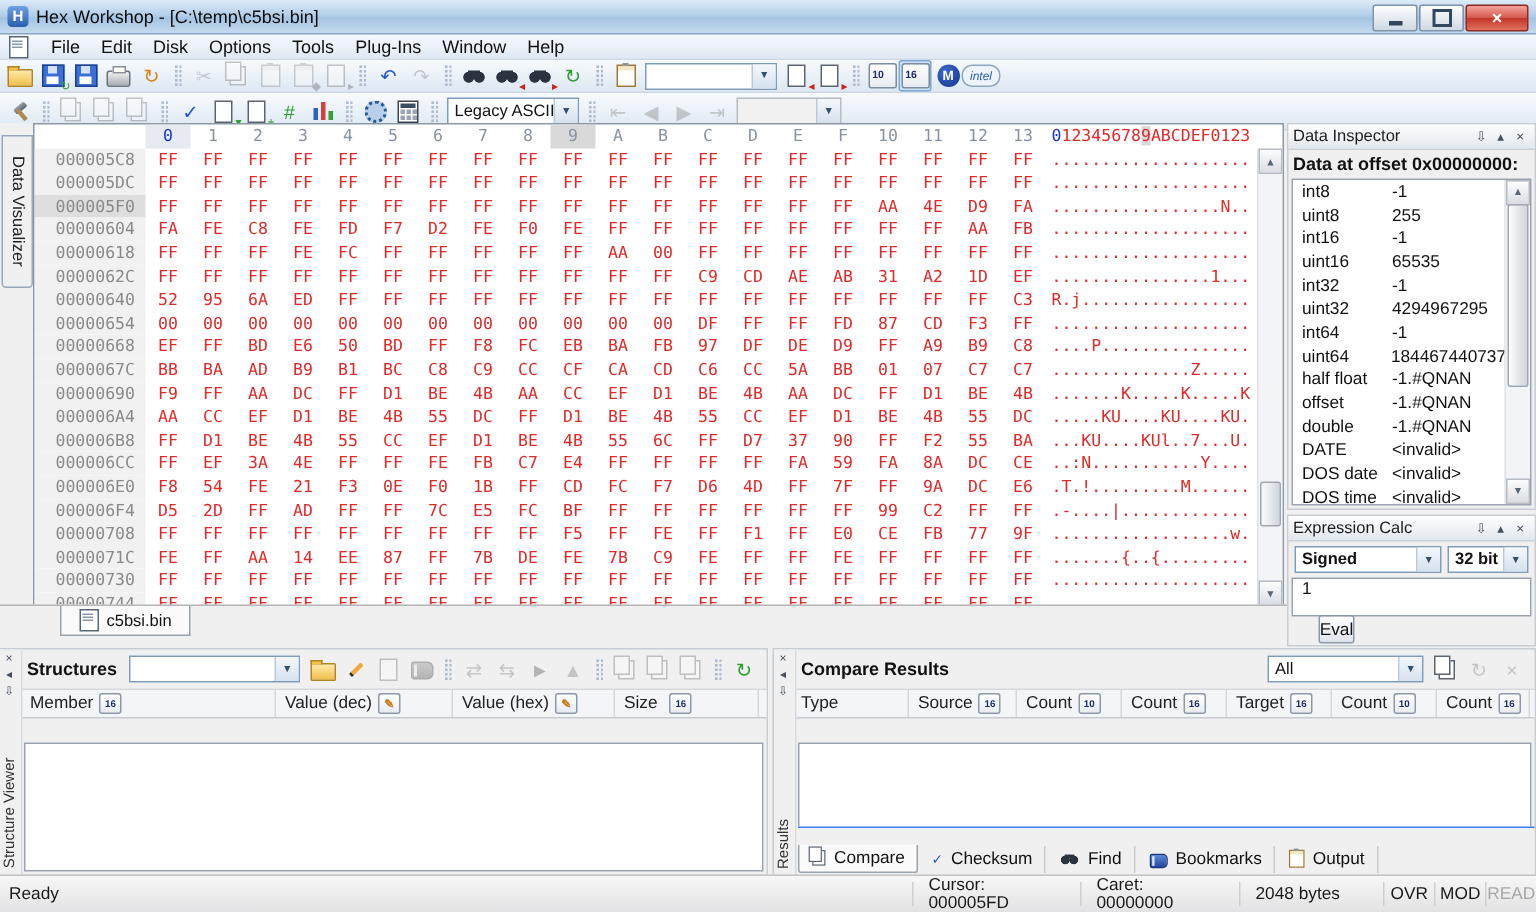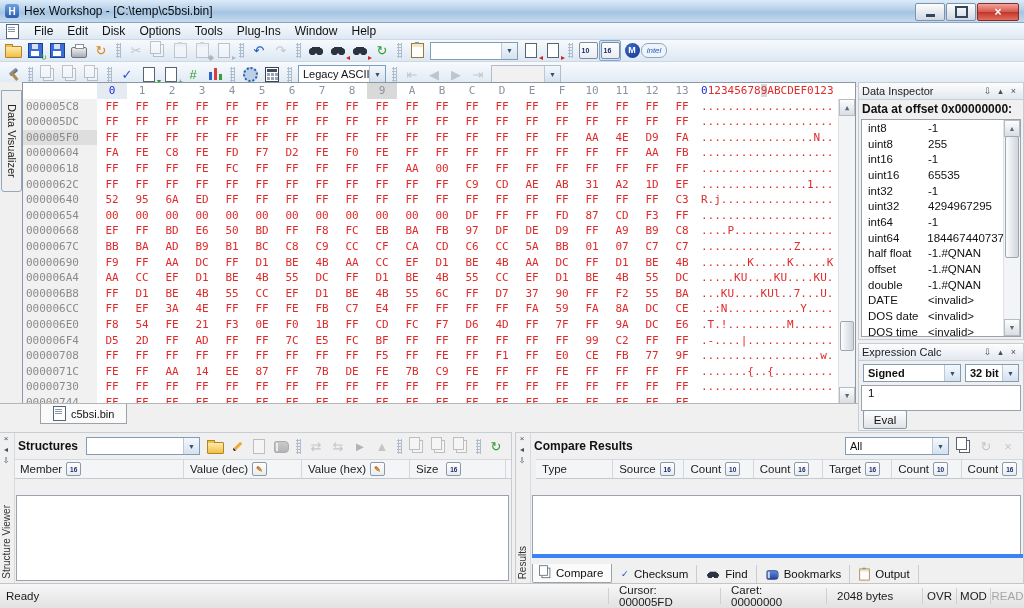--- a/index.html
+++ b/index.html
@@ -71,21 +71,21 @@
   .combo.bold .cval{font-weight:bold}
   
   #left-strip{position:absolute;left:0;top:82px;width:22px;height:342px;background:#f0f0f0}
   .side-tab{position:absolute;left:1px;top:8px;width:19px;height:100px;border:1px solid #98a8bb;border-radius:0 0 3px 3px;background:#f0f0f0;display:flex;align-items:center;justify-content:center}
   .vtext{writing-mode:vertical-rl;font-size:11px;color:#222;white-space:nowrap}
   .vtext.flip{transform:rotate(180deg)}
   #hex-wrap{position:absolute;left:22px;top:82px;width:832px;height:321px;background:#fff;
             border:1px solid #8d98a5;overflow:hidden;font-family:"DejaVu Sans Mono","Liberation Mono",monospace;
             font-size:11px;color:#e02a2a}
   .hex-row{display:flex;height:15.6px;line-height:15.6px;white-space:pre}
-  .hex-off{width:74px;background:#f1f1f1;color:#8a8a8a;padding-left:3px;box-sizing:border-box}
+  .hex-off{width:74px;background:#f1f1f1;color:#8a8a8a;padding-left:14px;box-sizing:border-box}
   .hex-off.hl{background:#dedede}
   .hex-byte{width:30px;text-align:center}
   .hex-ascii{margin-left:4px;color:#e02a2a}
   #hex-head{color:#8a93a2}
   #hex-head .hex-byte{color:#8a93a2}
   #hex-head .hex-byte.caret{color:#1b32d6;background:#e5eaf3}
   #hex-head .hex-byte.hover{background:#d9d9d9}
   #hex-head .hex-ascii span.caret{color:#1b32d6}
   #hex-head .hex-ascii span.hover{background:#d9d9d9}
   .vsb{position:absolute;right:0;top:16px;bottom:0;width:16px;background:#f3f4f6;border-left:1px solid #dfe2e6}
@@ -106,34 +106,34 @@
   .ilist{position:absolute;left:2px;right:2px;top:36px;bottom:2px;background:#fff;border:1px solid #9aa2ae;overflow:hidden}
   .irow{display:flex;height:15.7px;align-items:center;padding-left:6px;font-size:11.5px}
   .irow .it{width:60px;color:#111}
   .irow .iv{flex:1}
   .ilist .vsb{top:0}
   
   #expr-combos{display:flex;padding:3px 2px 0}
   #expr-text{position:absolute;left:2px;right:2px;top:41px;height:26px;background:#fff;border:1px solid #9aa2ae;font-size:11.5px;padding:1px 0 0 6px;box-sizing:border-box}
   .btn{height:19px;background:linear-gradient(#fefefe,#dfe3e8);border:1px solid #8d99a7;border-radius:2px;
        display:flex;align-items:center;justify-content:center;font-size:11.5px;padding:0 10px}
-  #eval-btn{position:absolute;left:4px;bottom:1px;width:44px;box-sizing:border-box}
+  #eval-btn{position:absolute;left:20px;bottom:1px;width:24px;box-sizing:border-box}
   
   .strip{position:absolute;top:0;bottom:0;left:0;width:14px;background:#f0f0f0;border-right:1px solid #d7dbe0}
   .strip .pbtn{width:12px;height:11px;font-size:8px}
   .strip .vtext{position:absolute;bottom:4px;left:1px;font-size:10px;color:#333}
   .phead{height:26px;display:flex;align-items:center;padding:0 4px;gap:2px}
   .phead .plabel{font-weight:bold;font-size:12px;margin-right:4px}
   .thead{display:flex;height:18px;background:#f4f5f7;border-top:1px solid #d4d7db;border-bottom:1px solid #c6cad0}
   .th{display:flex;align-items:center;gap:4px;padding-left:6px;border-right:1px solid #d4d7db;font-size:11.5px;color:#222;box-sizing:border-box}
   .th .badge{width:13px;height:12px;background:linear-gradient(#fff,#e8ecf1);border:1px solid #8d99a7;font-size:6.5px;font-weight:bold;color:#1d2b6e;display:flex;align-items:center;justify-content:center;border-radius:2px}
   .th .badge.edit{color:#c8761a;font-size:8px}
   .tbody{background:#fff;border:1px solid #9aa2ae;position:absolute;left:2px;right:2px}
   
-  .btabs{position:absolute;left:16px;right:0;bottom:0;height:21px;display:flex;align-items:flex-end;padding-top:4px;background:#f0f0f0;border-top:4px solid #3b82f6}
+  .btabs{position:absolute;left:16px;right:0;bottom:0;height:21px;display:flex;align-items:center;padding-top:10px;background:#f0f0f0;border-top:1px solid #3b82f6}
   .btab{height:18px;display:flex;align-items:center;gap:4px;padding:0 8px;font-size:11.5px;border-right:1px solid #c9cdd2}
   .btab.active{background:#fbfbfb;border:1px solid #9aa2ac;border-top:none;border-radius:0 0 2px 2px}
   .btab .tbico{transform:scale(.8)}
   
   #statusbar{position:absolute;left:0;bottom:0;width:1024px;height:24px;background:linear-gradient(#f7f7f7,#e2e2e4);
              border-top:1px solid #c5c5c5;display:flex;align-items:center;font-size:11.5px;color:#1a1a1a}
   .sseg{border-left:1px solid #cfcfcf;height:16px;display:flex;align-items:center;padding:0 10px;box-sizing:border-box}
   .flag.off{color:#a6a6a6}
 </style>
 </head>
@@ -547,21 +547,21 @@
           <span class="i-pages"></span>
         </span>
         <span class="tb dis">
           <span class="c-gray">↻</span>
         </span>
         <span class="tb dis">
           <span class="c-gray">×</span>
         </span>
       </span>
   </div>
-  <div class="thead" id="compare-thead" style="margin-left:20px">
+  <div class="thead" id="compare-thead" style="margin-left:12px">
       <div class="th" style="width: 78px;">
         <span>Type</span>
       </div>
       <div class="th" style="width: 72px;">
         <span>Source</span>
         <span class="badge">16</span>
       </div>
       <div class="th" style="width: 70px;">
         <span>Count</span>
         <span class="badge">10</span>

